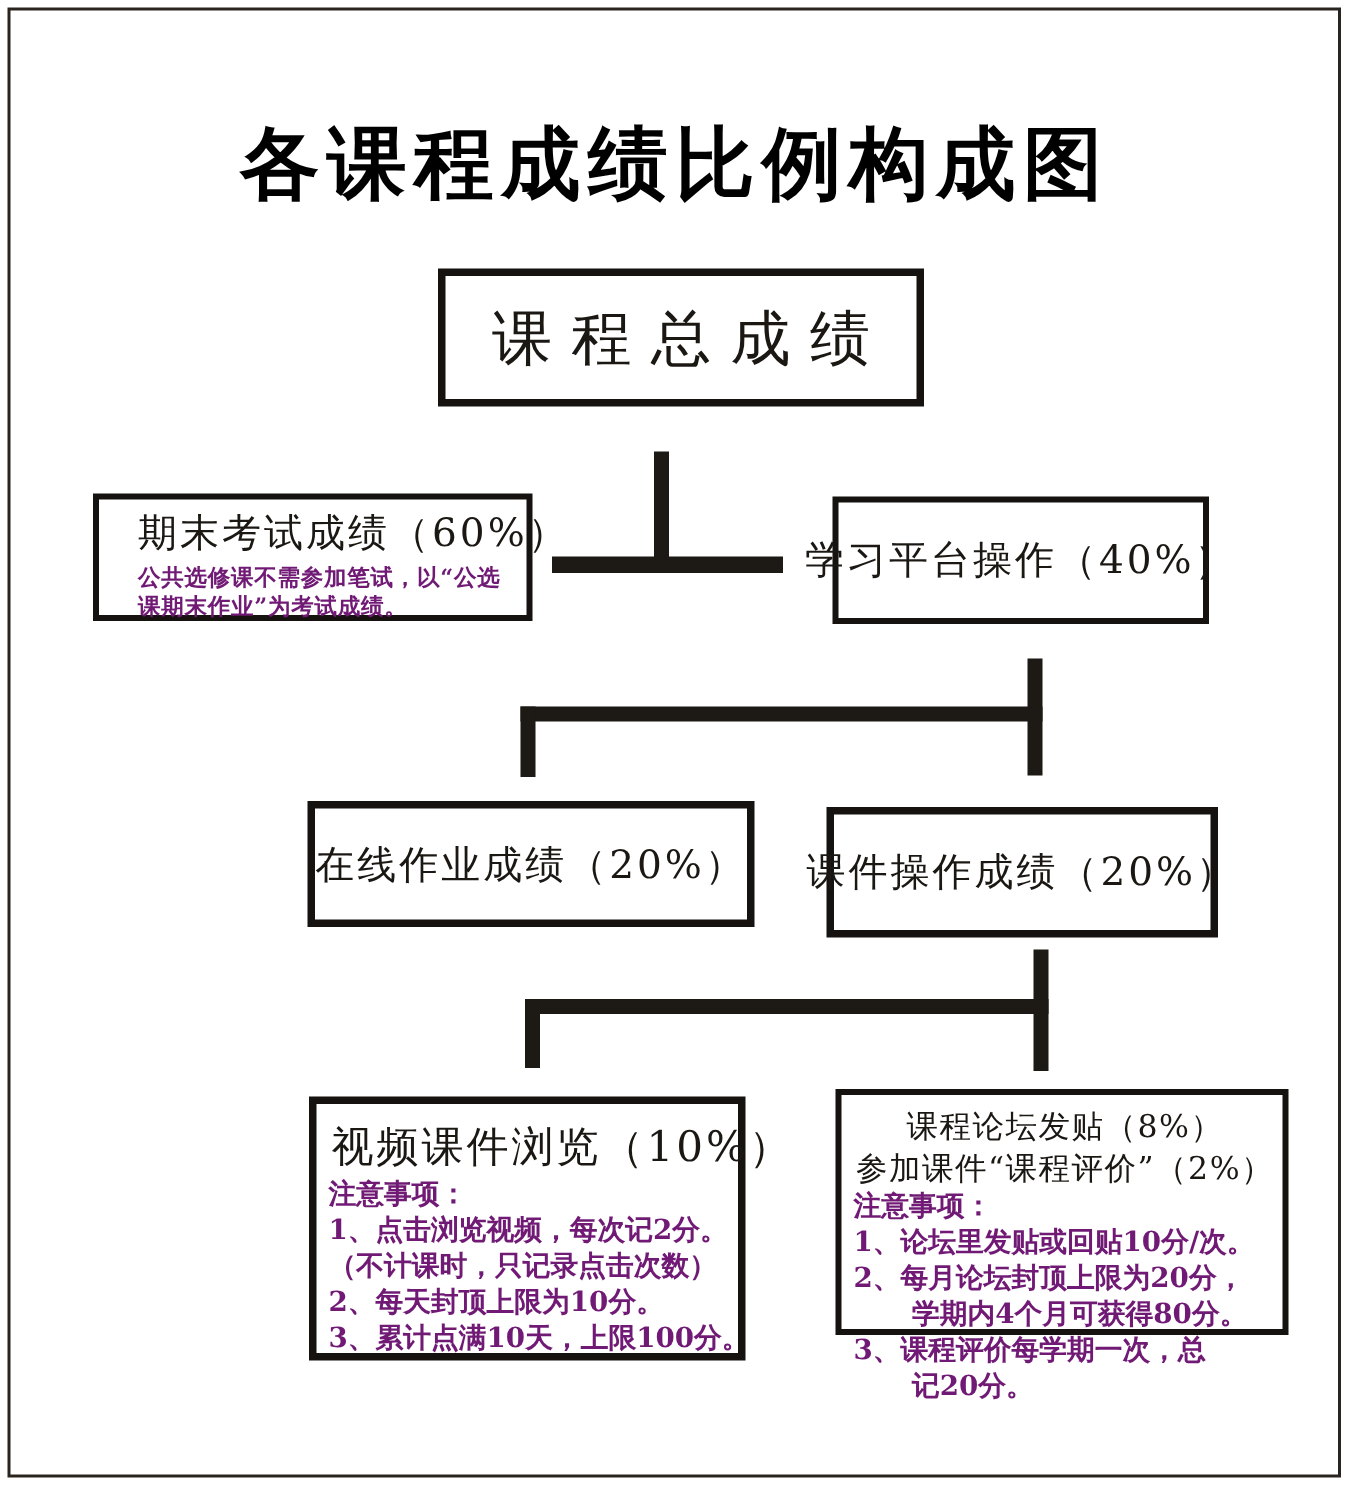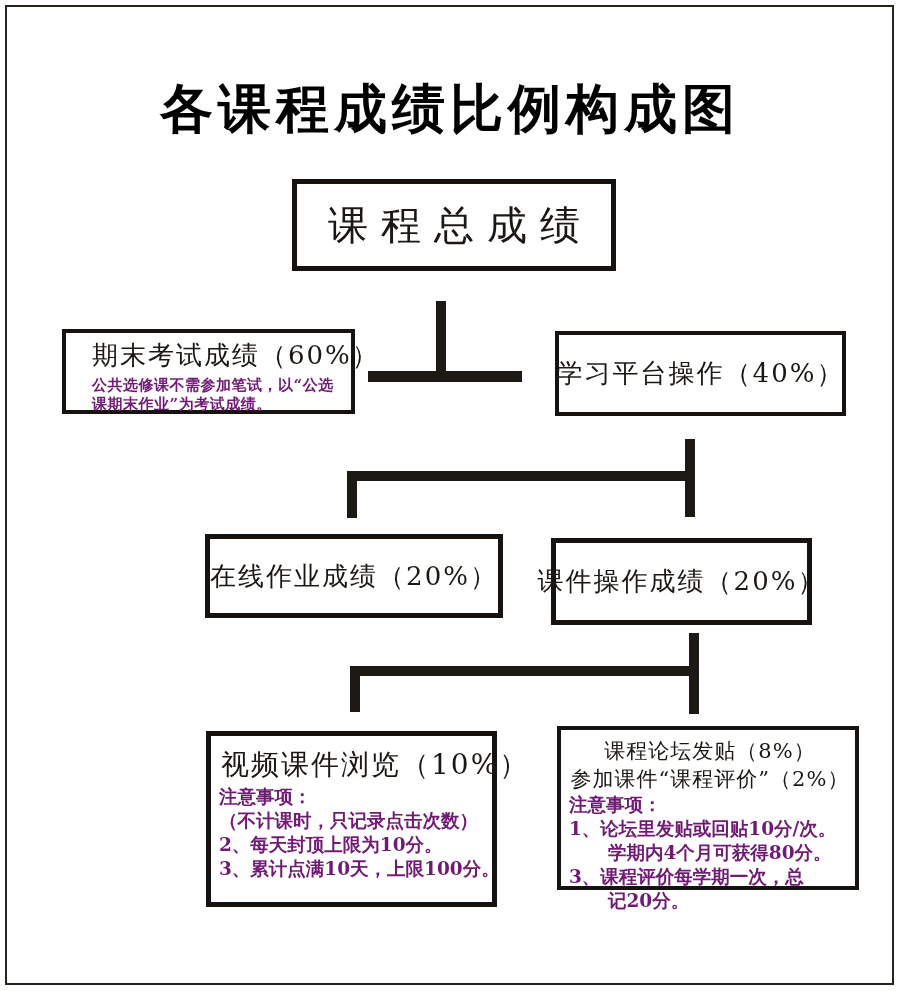--- a/index.html
+++ b/index.html
@@ -24,21 +24,21 @@
   .line { position:absolute; background:#1d1915; }
 
   .box-total { left:292px; top:179px; width:324px; height:92px;
     display:flex; align-items:center; justify-content:center; }
   .label-total { font-size:40px; letter-spacing:13px; white-space:nowrap; padding-left:13px; }
 
   .box-exam { left:62px; top:329px; width:293px; height:85px; border-width:4px;
     padding:5px 6px 0 26px; }
   .label-exam { font-size:26px; letter-spacing:2px; white-space:nowrap; }
 
-  .box-platform { left:555px; top:331px; width:291px; height:85px; border-width:4px;
+  .box-platform { left:555px; top:331px; width:251px; height:85px; border-width:4px;
     display:flex; align-items:center; justify-content:center; }
   .label-mid { font-size:26px; letter-spacing:2px; white-space:nowrap; }
 
   .box-homework { left:205px; top:534px; width:298px; height:84px;
     display:flex; align-items:center; justify-content:center;text-align:right; }
   .box-courseware { left:551px; top:538px; width:261px; height:87px;
     display:flex; align-items:center; justify-content:center; }
 
   .box-video { left:206px; top:731px; width:291px; height:176px; padding:8px 4px 0 8px; }
   .label-video { font-size:28px; letter-spacing:2px; white-space:nowrap; margin:2px 0 1px 2px; }
@@ -92,30 +92,32 @@
   </div>
 
   <div class="line" style="left:689px; top:633px; width:10px; height:81px;"></div>
   <div class="line" style="left:350px; top:666px; width:349px; height:10px;"></div>
   <div class="line" style="left:350px; top:666px; width:10px; height:46px;"></div>
 
   <div class="box box-video">
     <div class="label-video">视频课件浏览（10%）</div>
     <div class="note note-lg">
       <div>注意事项：</div>
+      <div>1、点击浏览视频，每次记2分。</div>
       <div>（不计课时，只记录点击次数）</div>
       <div>2、每天封顶上限为10分。</div>
       <div>3、累计点满10天，上限100分。</div>
     </div>
   </div>
 
   <div class="box box-forum">
     <div class="forum-black">课程论坛发贴（8%）</div>
     <div class="forum-black">参加课件“课程评价”（2%）</div>
     <div class="note note-lg">
       <div>注意事项：</div>
       <div>1、论坛里发贴或回贴10分/次。</div>
+      <div>2、每月论坛封顶上限为20分，</div>
       <div class="indent">学期内4个月可获得80分。</div>
       <div>3、课程评价每学期一次，总</div>
       <div class="indent">记20分。</div>
     </div>
   </div>
 </div>
 
 </body></html>

